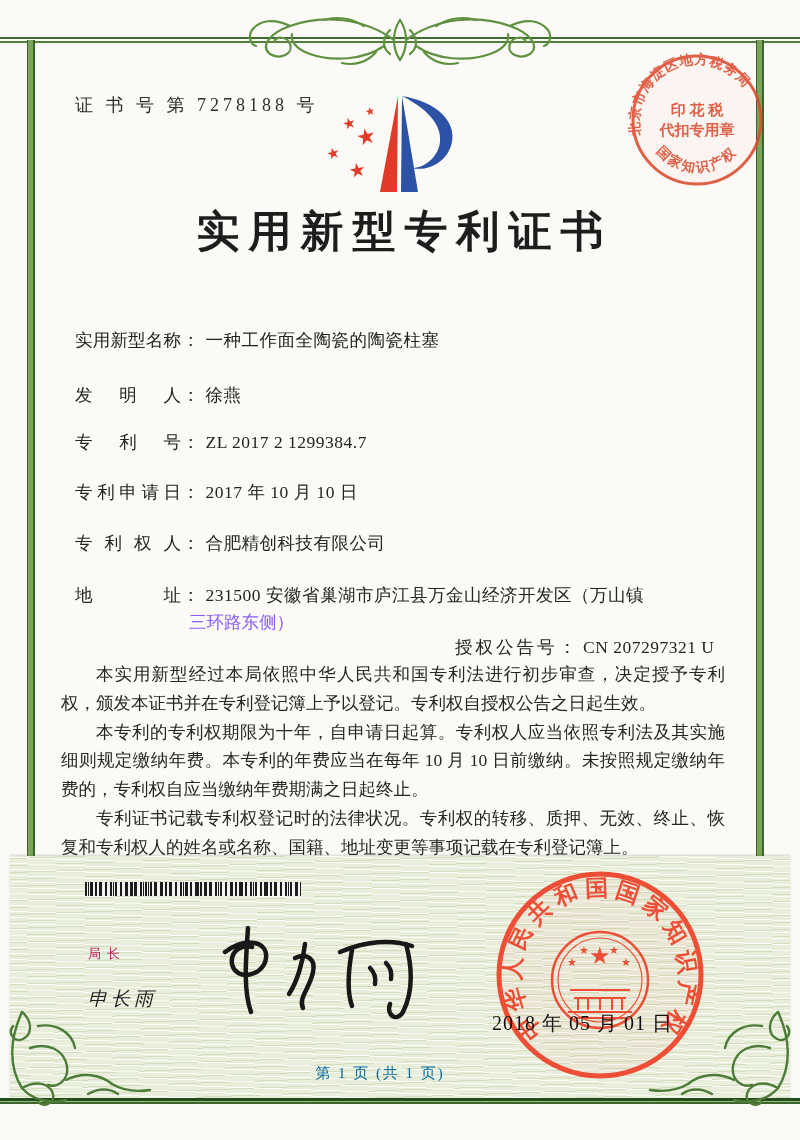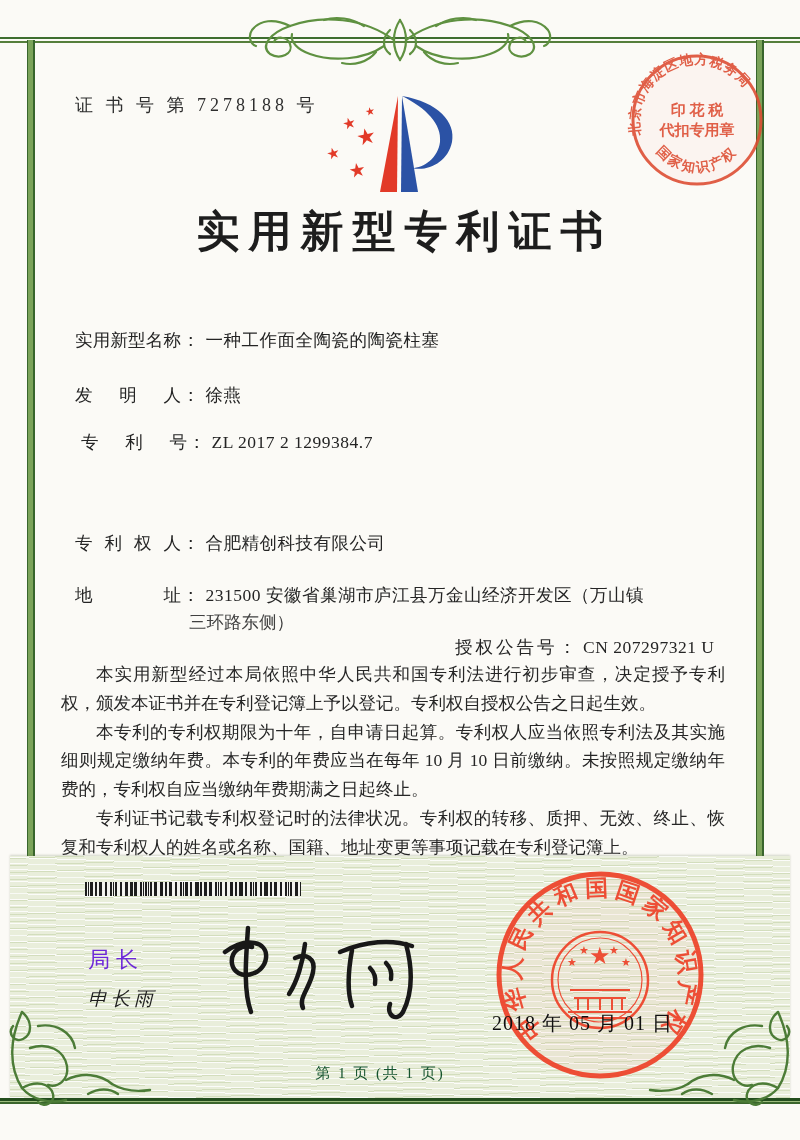--- a/index.html
+++ b/index.html
@@ -30,40 +30,40 @@
 
   
   .cert-no{position:absolute;left:75px;top:93px;font-size:18px;letter-spacing:4px;color:#2e2e2e;}
   .doc-title{position:absolute;left:0;top:203px;width:800px;text-align:center;font-size:43px;font-weight:700;
     letter-spacing:9px;text-indent:9px;color:#1d1d1d;}
 
   .frow{position:absolute;left:75px;font-size:17.5px;color:#242424;white-space:nowrap;}
   .flabel{display:inline-block;width:106px;text-align:justify;text-align-last:justify;vertical-align:top;}
   .fcolon{display:inline-block;margin:0 6px 0 1px;}
   .fvalue{letter-spacing:.5px;}
-  .addr2{position:absolute;left:189px;top:610px;font-size:17.5px;color:#404040;}
+  .addr2{position:absolute;left:189px;top:610px;font-size:17.5px;color:#8b5cf6;}
   .grant-no{position:absolute;left:455px;top:635px;font-size:17.5px;letter-spacing:1px;color:#242424;white-space:nowrap;}
   .grant-no .gl{letter-spacing:3px;margin-top:32px;}
 
   .body-text{position:absolute;left:61px;top:660px;width:664px;font-size:17.5px;line-height:28.8px;
     text-align:justify;color:#262626;}
   .body-text p{margin:0;text-indent:2em;}
 
   .barcode{position:absolute;left:85px;top:882px;width:216px;height:14px;background-color:#f2f2ee;
     background-image:
       repeating-linear-gradient(90deg,#1d1d1d 0 2px,rgba(0,0,0,0) 2px 5px),
       repeating-linear-gradient(90deg,#1d1d1d 0 1px,rgba(0,0,0,0) 1px 7px),
       repeating-linear-gradient(90deg,rgba(0,0,0,0) 0 3px,#1d1d1d 3px 4px,rgba(0,0,0,0) 4px 11px);}
 
-  .signer-title{position:absolute;left:88px;top:945px;font-size:22px;letter-spacing:6px;color:#6d28d9;}
+  .signer-title{position:absolute;left:88px;top:945px;font-size:13px;letter-spacing:6px;color:#be185d;}
   .signer-name{position:absolute;left:88px;top:986px;font-size:19px;letter-spacing:4px;color:#1f1f1f;font-style:italic;}
 
   .seal-date{position:absolute;left:492px;top:1010px;font-size:20px;letter-spacing:1px;color:#101010;z-index:6;}
   .page-footer{position:absolute;left:0;top:1064px;width:760px;text-align:center;font-size:15px;
-    letter-spacing:2px;color:#14532d;z-index:5;}
+    letter-spacing:2px;color:#0369a1;z-index:5;}
 
   svg{display:block;}
   .abs{position:absolute;}
 </style>
 </head>
 <body>
 
 <div id="page">
 
   <div class="rule-top"></div>
@@ -166,22 +166,25 @@
   </div>
 
   <div class="doc-title">实用新型专利证书</div>
 
   <div class="frow" style="top:328px;">
     <span class="flabel">实用新型名称</span><span class="fcolon">：</span><span class="fvalue">一种工作面全陶瓷的陶瓷柱塞</span>
   </div>
   <div class="frow" style="top:383px;">
     <span class="flabel">发明人</span><span class="fcolon">：</span><span class="fvalue">徐燕</span>
   </div>
-  <div class="frow" style="top:430px;margin-left:6px;">
+  <div class="frow" style="top:430px;">
     <span class="flabel">专利号</span><span class="fcolon">：</span><span class="fvalue">ZL 2017 2 1299384.7</span>
+  </div>
+  <div class="frow" style="top:480px;">
+    <span class="flabel">专利申请日</span><span class="fcolon">：</span><span class="fvalue">2017 年 10 月 10 日</span>
   </div>
   <div class="frow" style="top:531px;">
     <span class="flabel">专利权人</span><span class="fcolon">：</span><span class="fvalue">合肥精创科技有限公司</span>
   </div>
   <div class="frow" style="top:583px;">
     <span class="flabel">地址</span><span class="fcolon">：</span><span class="fvalue">231500 安徽省巢湖市庐江县万金山经济开发区（万山镇</span>
   </div>
   <div class="addr2">三环路东侧）</div>
   <div class="grant-no">
     <span class="gl">授权公告号</span><span class="fcolon">：</span><span class="fvalue">CN 207297321 U</span>

